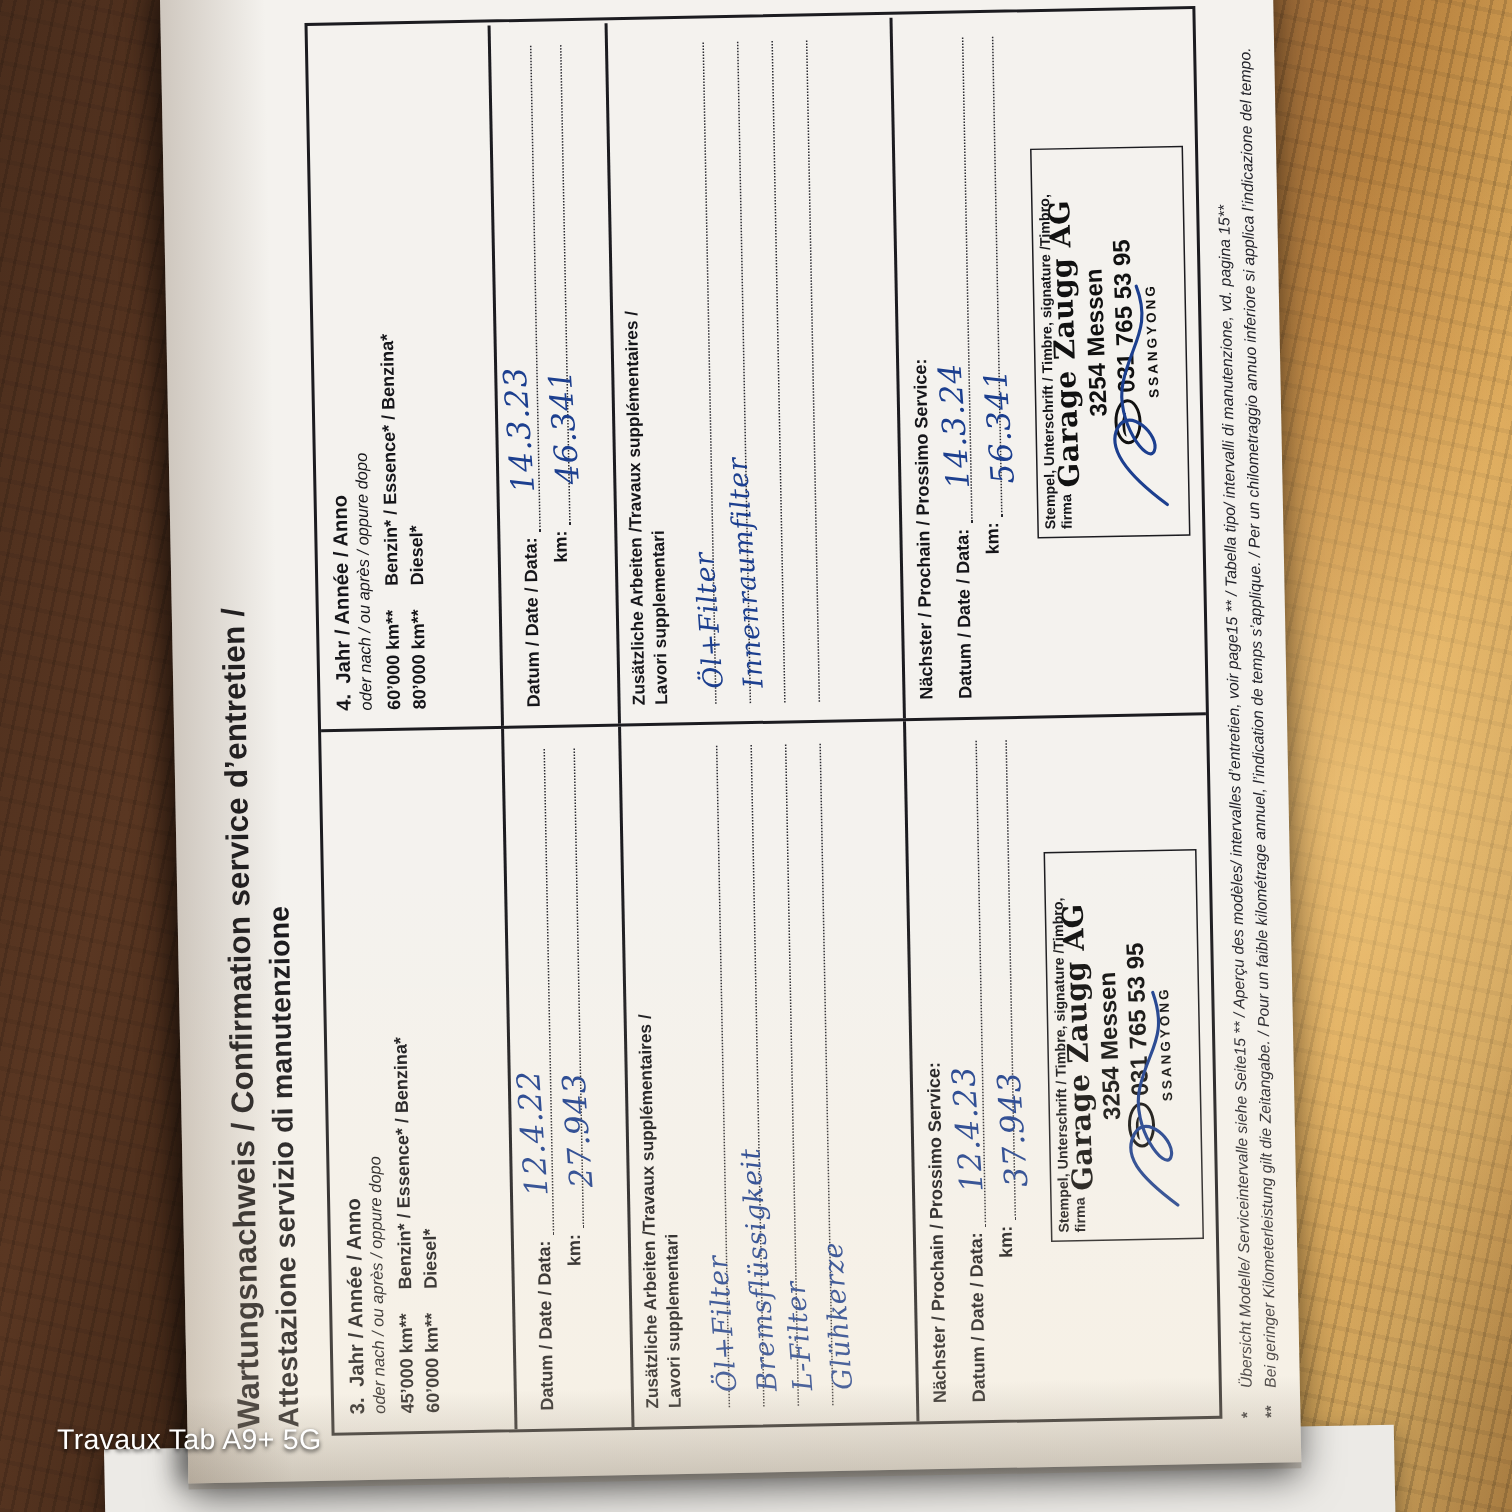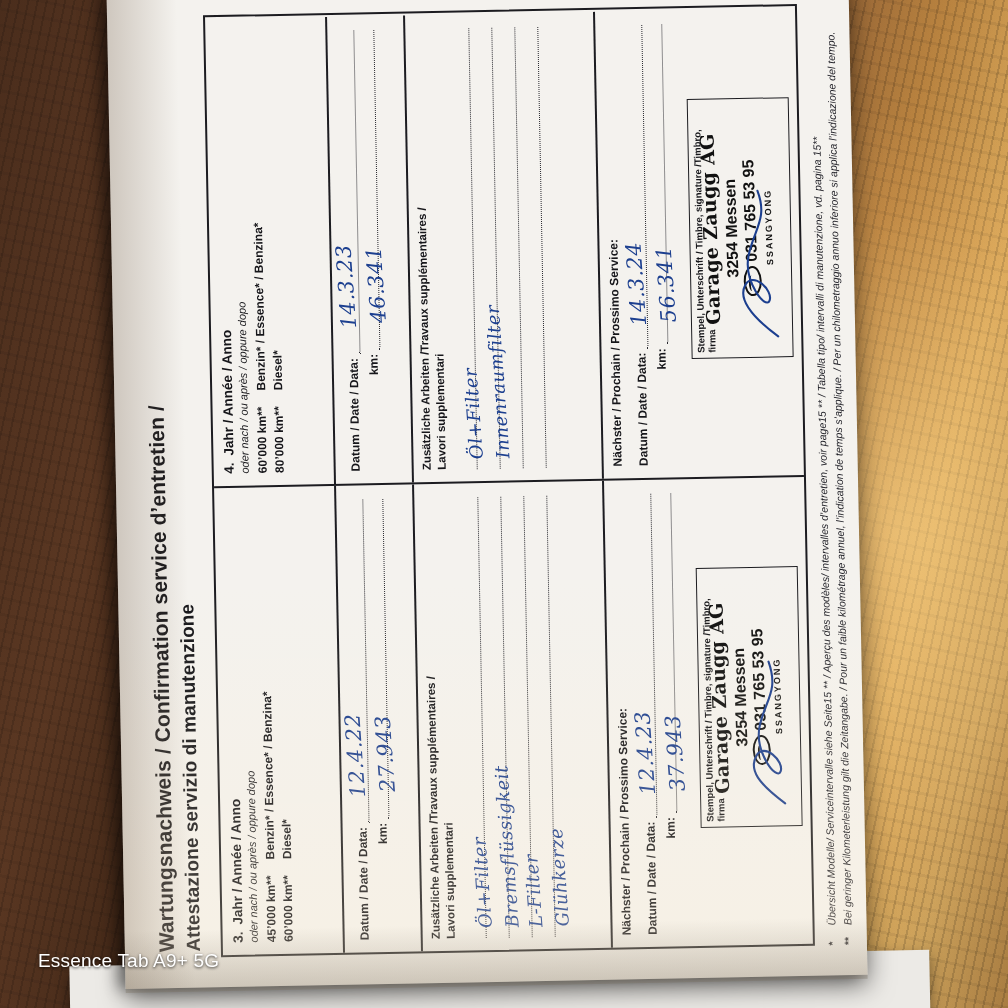--- a/index.html
+++ b/index.html
@@ -331,13 +331,13 @@
         <span class="mark">**</span>
         <span>Bei geringer Kilometerleistung gilt die Zeitangabe. / Pour un faible kilométrage annuel, l’indication de temps s’applique. / Per un chilometraggio annuo inferiore si applica l’indicazione del tempo.</span>
       </div>
     </div>
 
   </div>
   <div class="page-shade"></div>
   <div class="page-bottom-curl"></div>
 </div>
 
-<div class="osd">Essence Tab A9+ 5G</div>
+<div class="osd">Travaux Tab A9+ 5G</div>
 
 </body></html>

